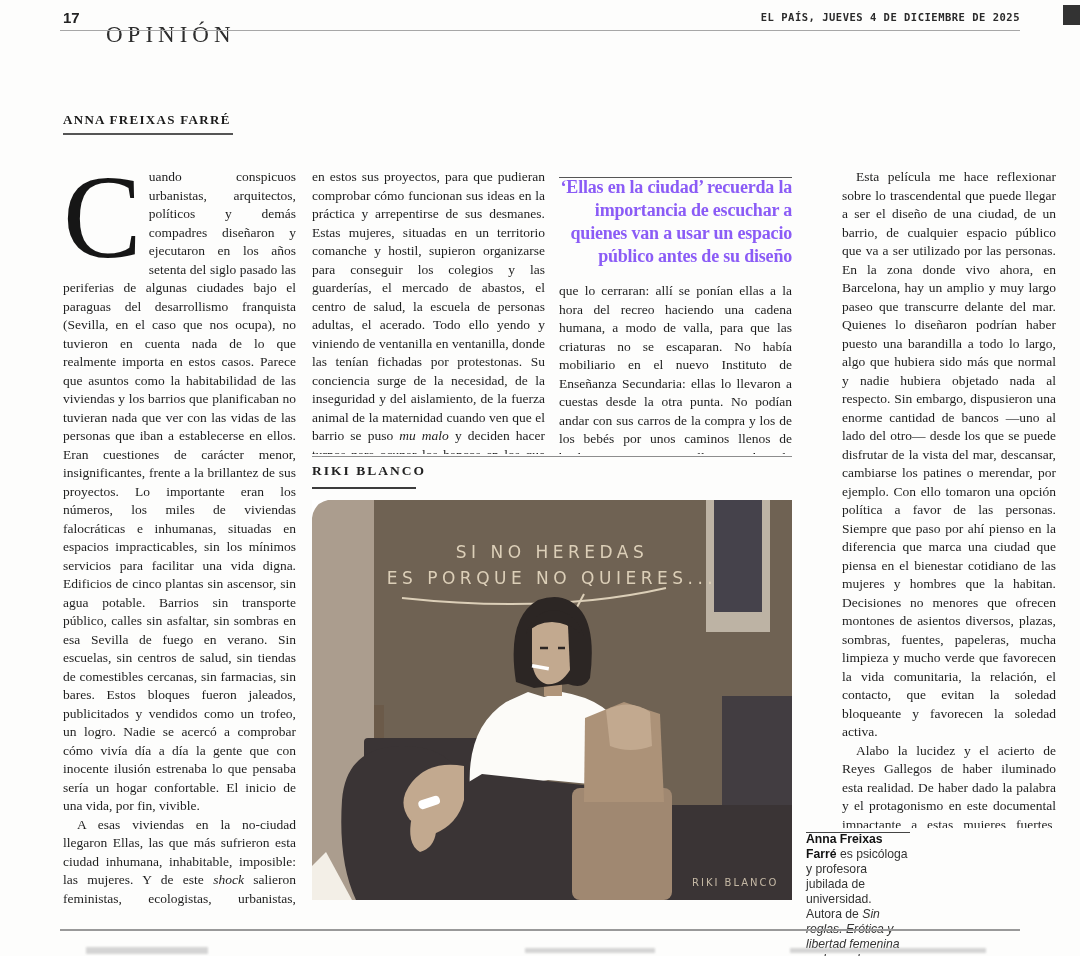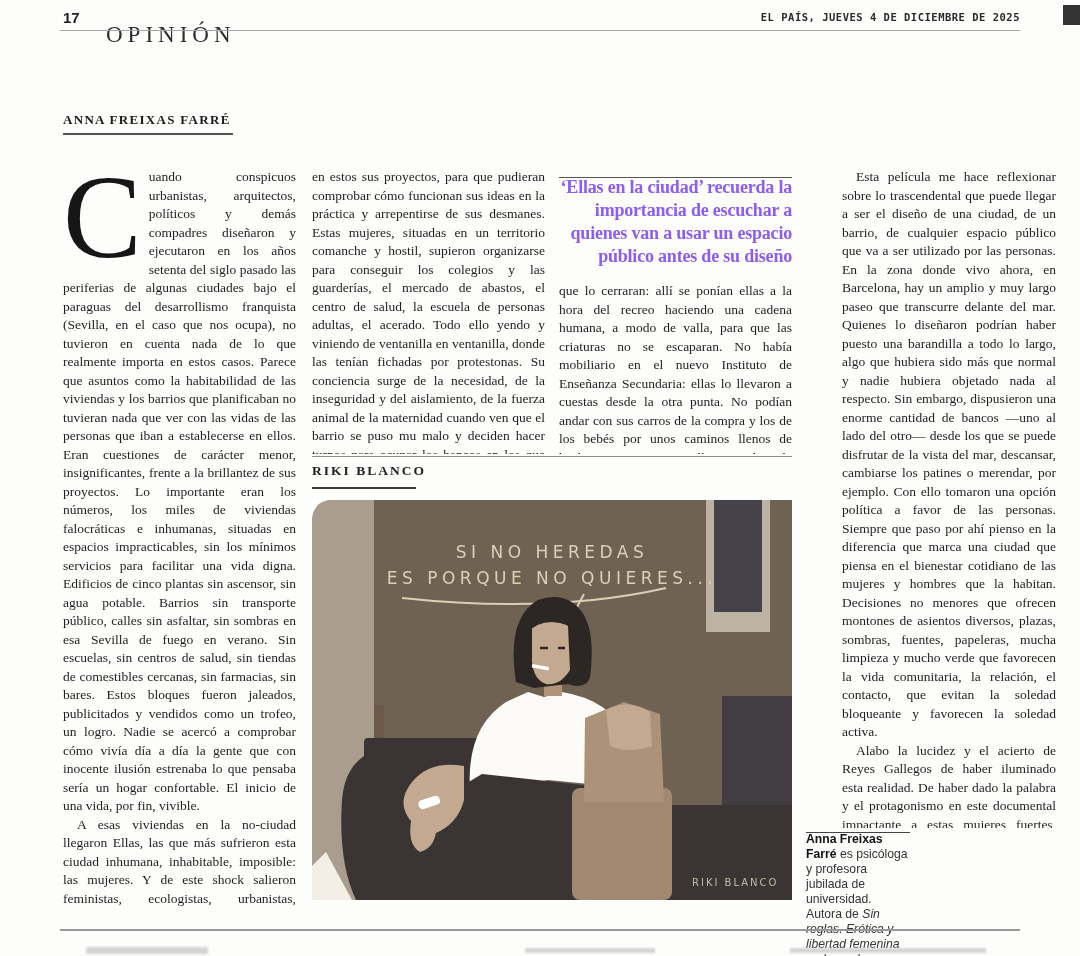--- a/index.html
+++ b/index.html
@@ -21,21 +21,21 @@
   .rule.byline{left:63px;top:133px;width:170px;height:2px;background:#555;}
   .rule.credit{left:312px;top:487px;width:104px;height:2px;background:#3c3c3c;}
   
   .headline{position:absolute;left:60px;top:52px;width:980px;font-style:italic;font-weight:bold;
             font-size:45px;letter-spacing:-1px;color:#141414;white-space:nowrap;}
   .byline{position:absolute;left:63px;top:112px;font-size:13px;font-weight:bold;letter-spacing:1.3px;color:#1a1a1a;}
   
   .col{position:absolute;top:168px;overflow:hidden;font-size:13.5px;line-height:18.5px;text-align:justify;}
   .col p{margin:0;}
   .col p.ind{text-indent:14px;}
-  .col .it{}
+  .col .it{font-style:italic;}
   .col1{left:63px;width:233px;height:740px;}
   .col2{left:312px;width:233px;height:286px;}
   .col3{left:559px;width:233px;height:286px;}
   .col4{left:806px;width:214px;height:660px;margin-left:36px;}
   .dropcap{float:left;font-size:118px;line-height:96px;height:100px;margin:2px 7px 0 0;color:#161616;}
   .pull-quote{font-weight:bold;font-size:18px;line-height:23px;text-align:right;color:#8b5cf6;
               margin:8px 0 14px 0;letter-spacing:-.2px;}
   
   .credit{position:absolute;left:312px;top:463px;font-size:13.5px;font-weight:bold;letter-spacing:2px;color:#222;}
   .illustration{position:absolute;left:312px;top:500px;width:480px;height:400px;border-radius:12px;}

